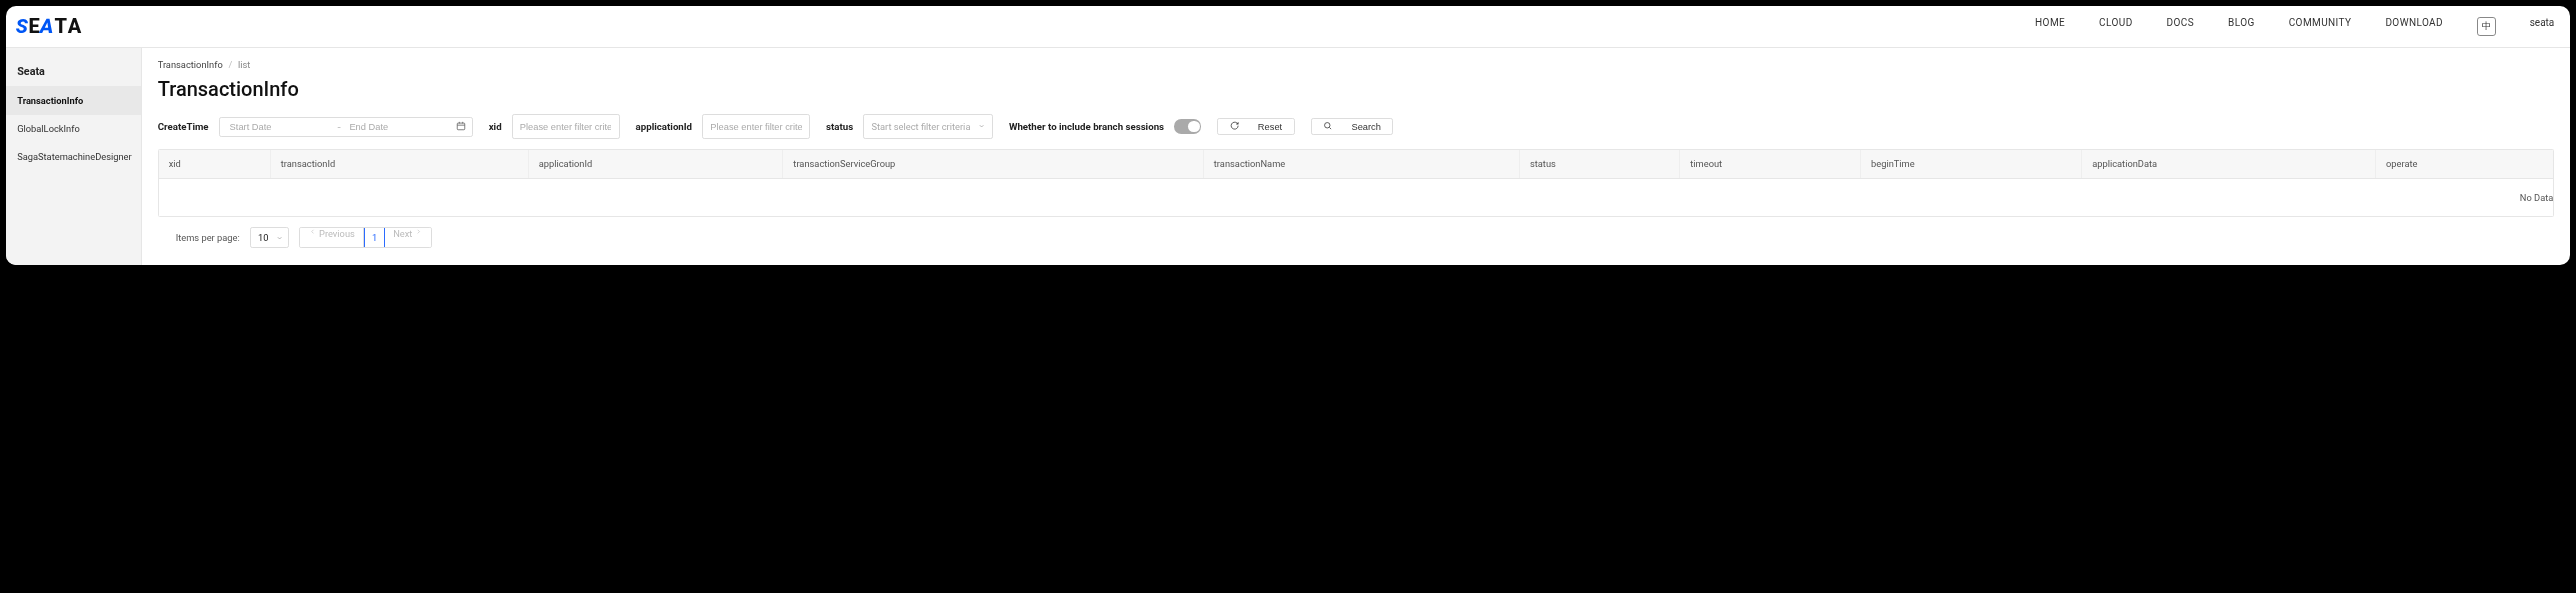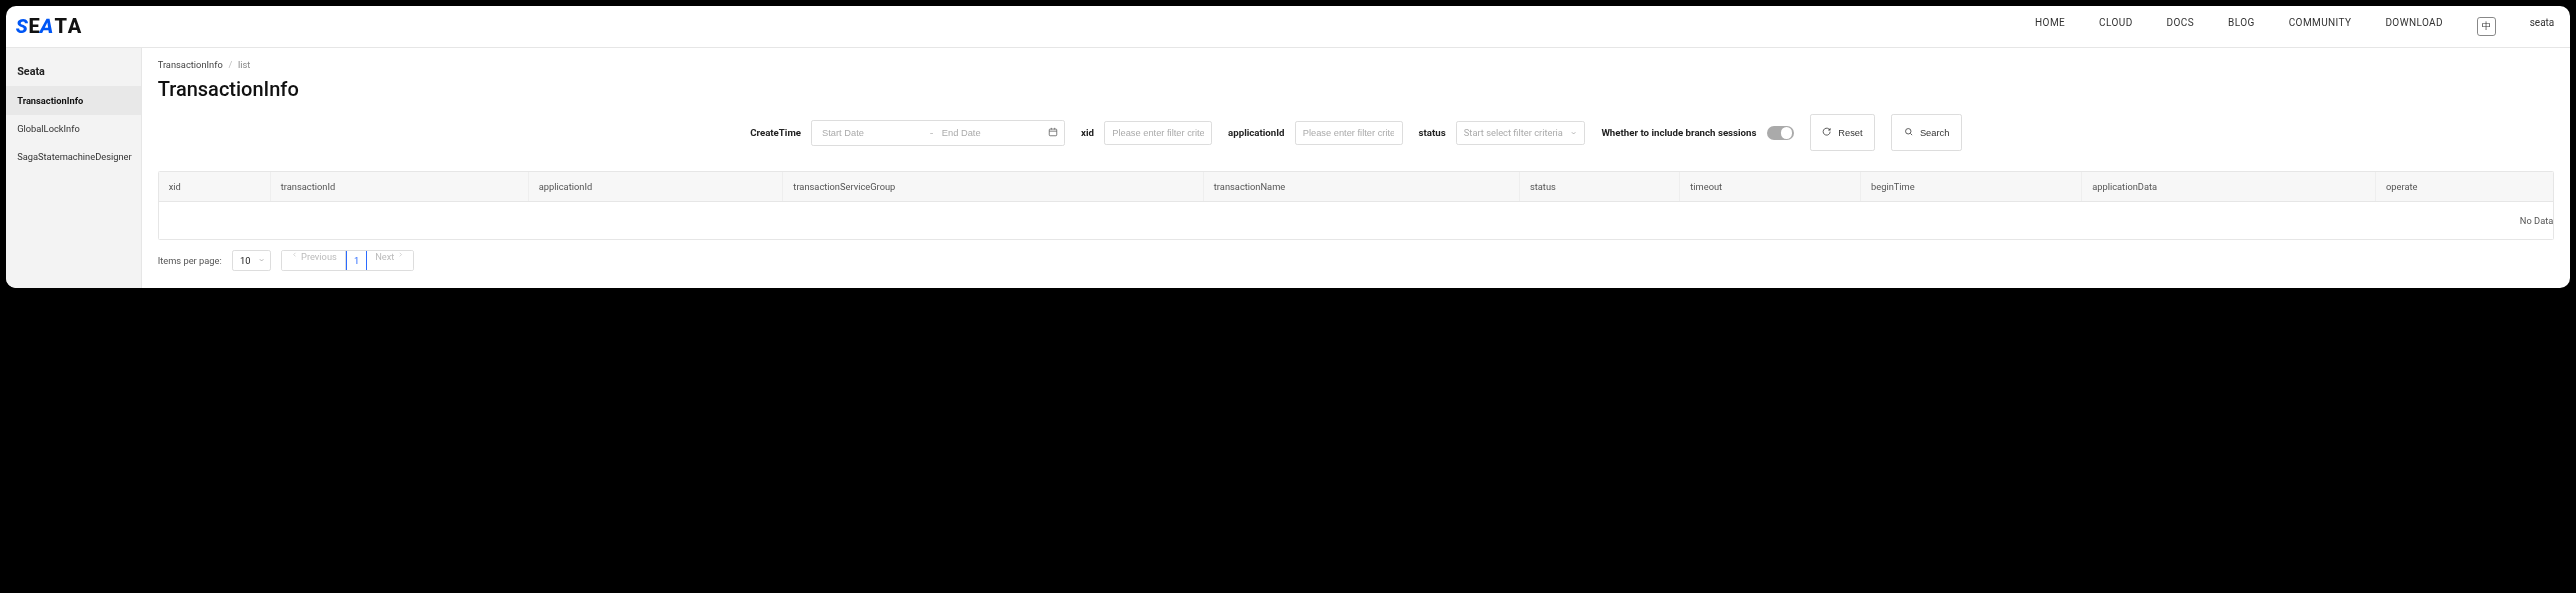--- a/index.html
+++ b/index.html
@@ -105,31 +105,30 @@
     font-size: 20px;
     font-weight: 500;
     margin: 7.2px 0 13px;
     color: #111;
   }
   .filters {
     display: flex;
     flex-wrap: wrap;
     align-items: center;
     gap: 13px 16px;
-    margin-bottom: 20px;
-    justify-content: center;
+    margin-bottom: 10px;
   }
   .filter-group { display: flex; align-items: center; gap: 10px; }
   .filter-label { font-size: 9.7px; font-weight: 700; color: #222; white-space: nowrap; }
   .date-range {
     display: flex;
     align-items: center;
     border: 0.7px solid #ddd;
     border-radius: 2.2px;
-    height: 26px;
+    height: 20px;
     padding: 0 5.7px;
     background: #fff;
   }
   .date-range input {
     border: none;
     outline: none;
     font-size: 9.3px;
     width: 108px;
     padding: 0 4.3px;
     color: #333;
@@ -184,27 +183,27 @@
     right: 1.4px;
     top: 1.4px;
     width: 11.5px;
     height: 11.5px;
     background: #fff;
     border-radius: 50%;
   }
   .btn {
     border: 0.7px solid #ddd;
     border-radius: 2.2px;
-    height: 37px;
+    height: 17px;
     padding: 0 11.5px;
     background: #fff;
     font-size: 9.3px;
     display: inline-flex;
     align-items: center;
-    gap: 7px;
+    gap: 19px;
     cursor: pointer;
     color: #333;
   }
   .btn .icon { font-size: 9.3px; }
   .table-wrap {
     border: 0.7px solid #e6e6e6;
     border-radius: 1.4px;
     overflow: hidden;
     margin-top: 5.7px;
   }
@@ -228,21 +227,21 @@
     font-size: 9.3px;
     color: #555;
     padding: 13px 0;
   }
   .pagination {
     display: flex;
     align-items: center;
     gap: 10px;
     margin-top: 10px;
   }
-  .pp-label { font-size: 9.3px; color: #555; }
+  .pp-label { font-size: 9.3px; color: #555; margin-left: 18px; }
   .pp-select {
     border: 0.7px solid #ddd;
     border-radius: 2.2px;
     height: 21.5px;
     padding: 0 20px 0 7.2px;
     font-size: 9.3px;
     background: #fff;
     position: relative;
     display: inline-flex;
     align-items: center;

